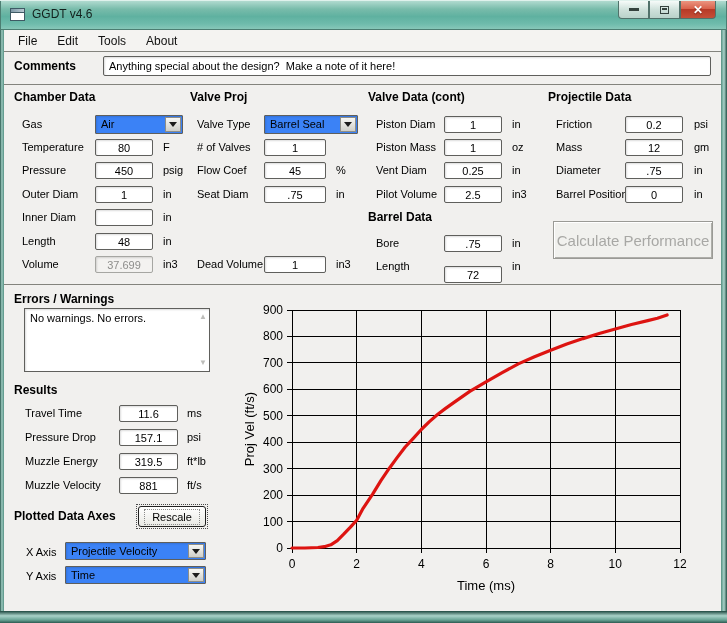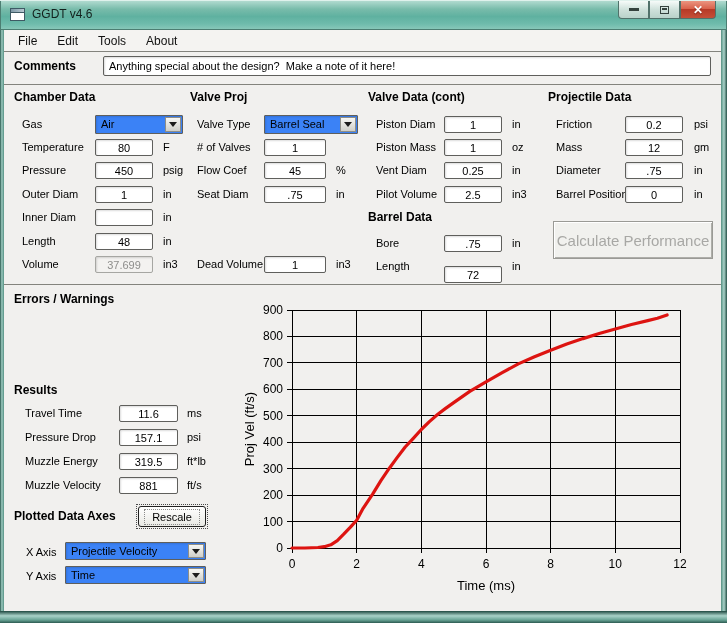--- a/index.html
+++ b/index.html
@@ -185,20 +185,25 @@
   <input class="tbox" style="left: 625px; top: 162px; width: 58px;" value=".75">
   <div class="unit" style="left:694px;top:164px">in</div>
   <div class="lbl" style="left:556px;top:188px">Barrel Position</div>
   <input class="tbox" style="left: 625px; top: 186px; width: 58px;" value="0">
   <div class="unit" style="left:694px;top:188px">in</div>
   <div class="pushbtn disabled" style="left:553px;top:221px;width:160px;height:38px">Calculate Performance</div>
 
   <div class="hsep" style="top:284px"></div>
 
   <div class="hdr" style="left:14px;top:292px">Errors / Warnings</div>
+  <div class="textarea" style="left:24px;top:308px;width:186px;height:64px">
+    <span>No warnings.  No errors.</span>
+    <span class="sba" style="top:4px">▲</span>
+    <span class="sba" style="bottom:4px">▼</span>
+  </div>
 
   <div class="hdr" style="left:14px;top:383px">Results</div>
   <div class="lbl" style="left:25px;top:407px">Travel Time</div>
   <input class="tbox" style="left: 119px; top: 405px; width: 59px;" value="11.6">
   <div class="unit" style="left:187px;top:407px">ms</div>
   <div class="lbl" style="left:25px;top:431px">Pressure Drop</div>
   <input class="tbox" style="left: 119px; top: 429px; width: 59px;" value="157.1">
   <div class="unit" style="left:187px;top:431px">psi</div>
   <div class="lbl" style="left:25px;top:455px">Muzzle Energy</div>
   <input class="tbox" style="left: 119px; top: 453px; width: 59px;" value="319.5">

